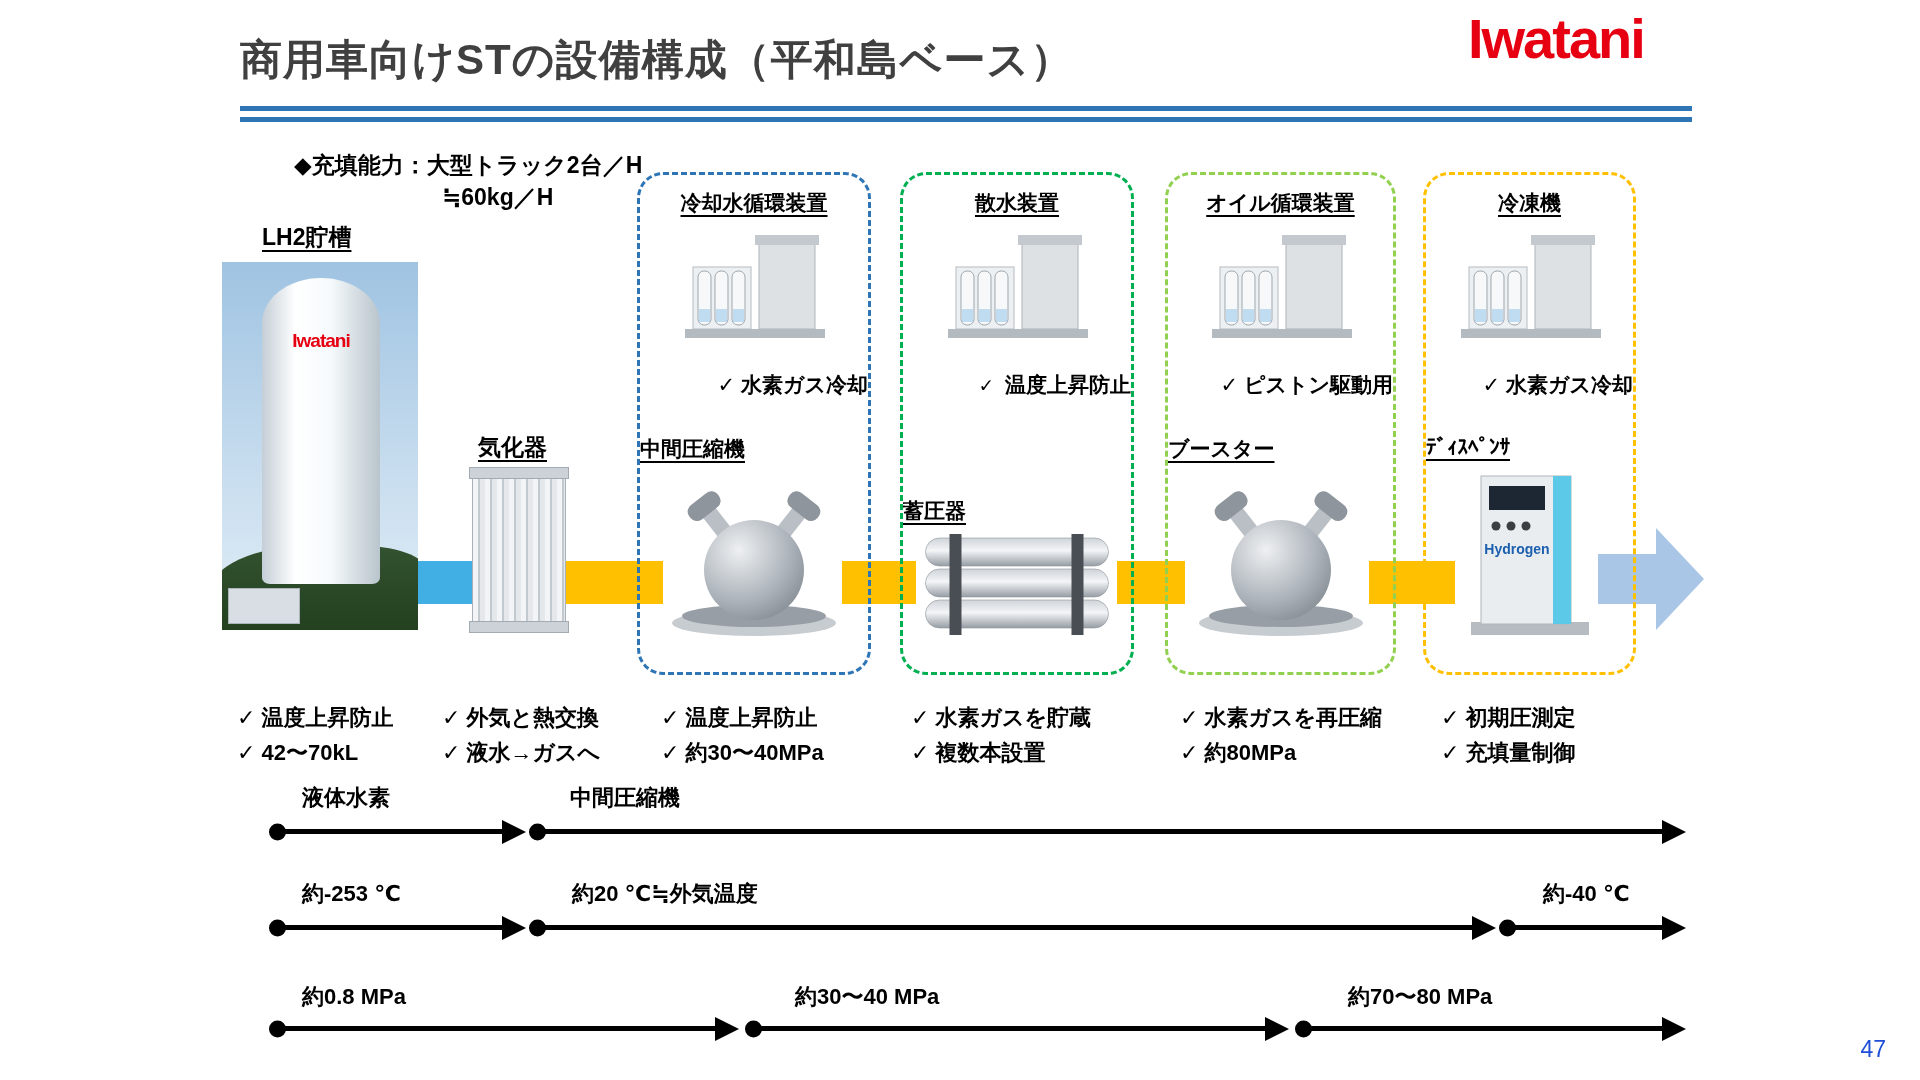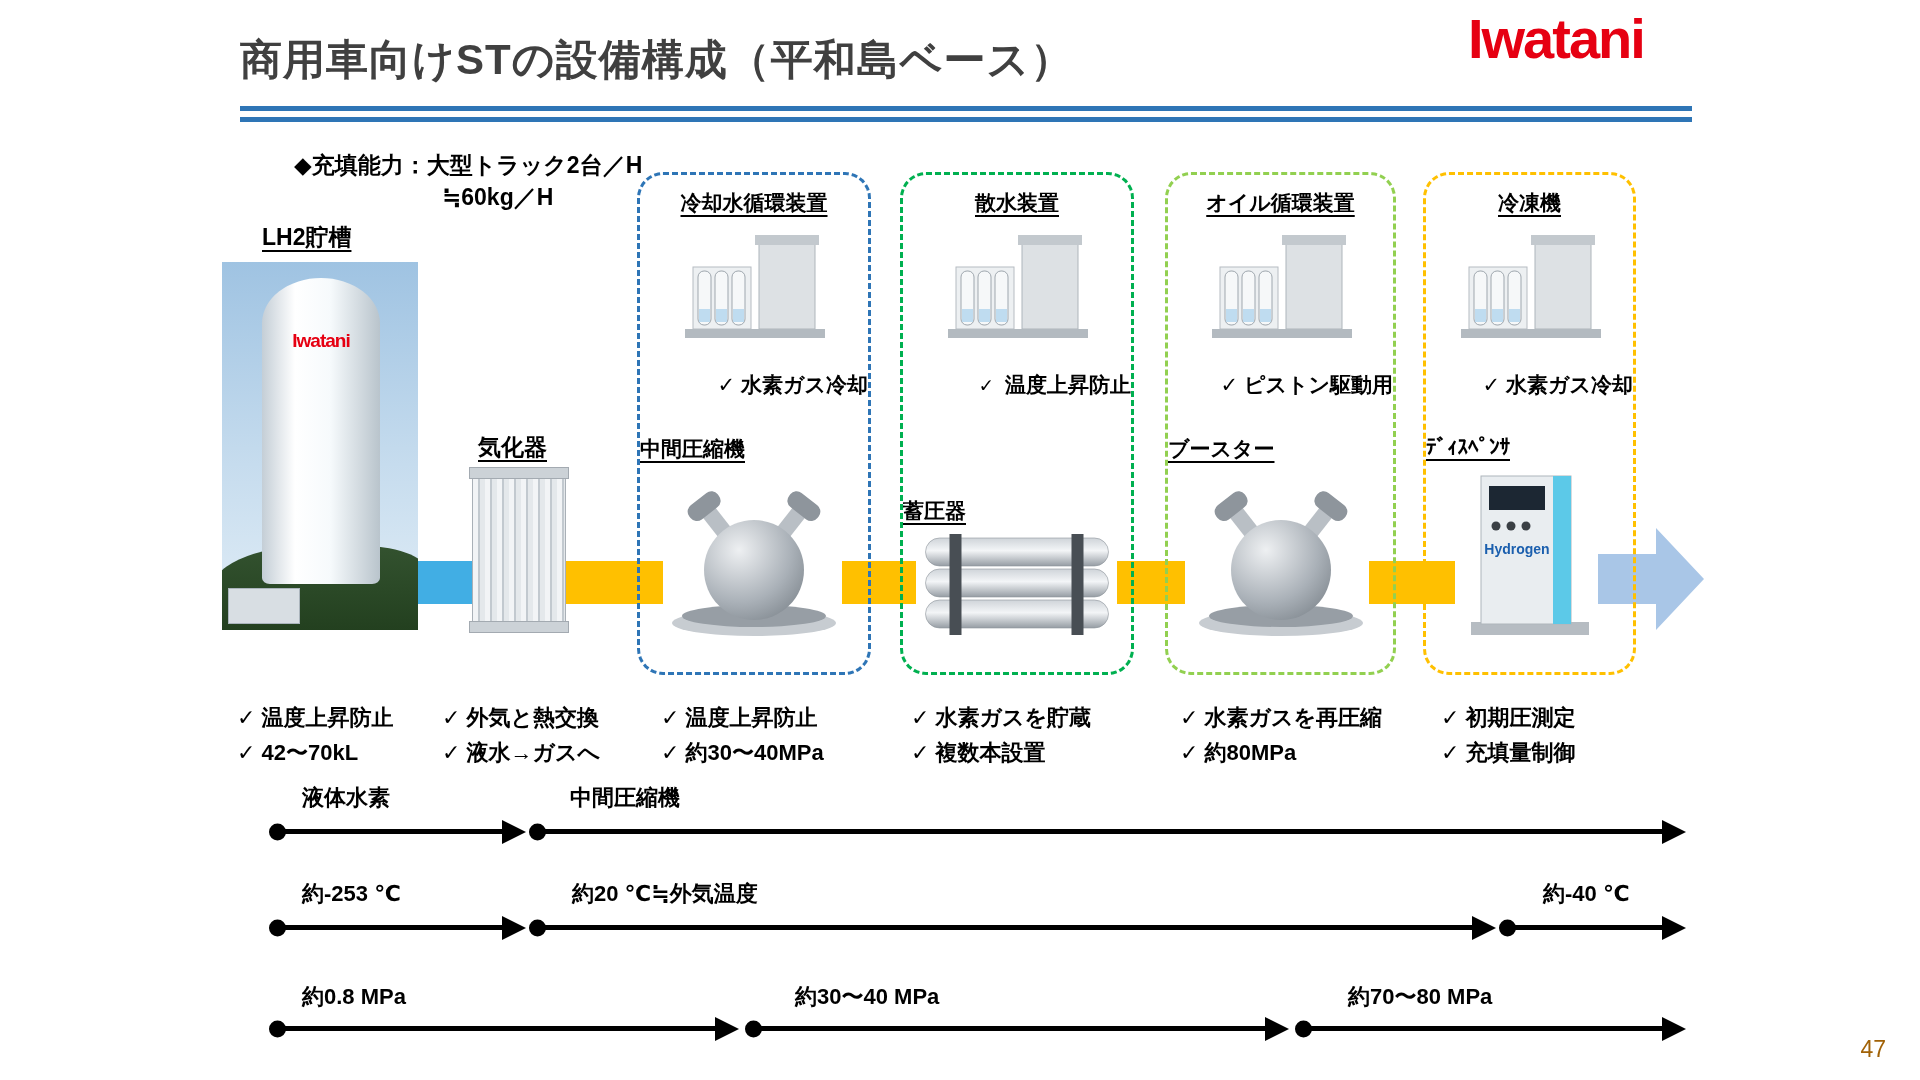--- a/index.html
+++ b/index.html
@@ -59,21 +59,21 @@
   .nl { display:block; }
 
   
   .tl-label { position:absolute; font-size:22px; font-weight:bold; white-space:nowrap; }
   .tseg { position:absolute; height:5px; background:#000; }
   .tseg::before { content:""; position:absolute; left:-3px; top:50%; transform:translateY(-50%);
                   width:17px; height:17px; border-radius:50%; background:#000; }
   .tseg::after  { content:""; position:absolute; right:-6px; top:50%; transform:translateY(-50%);
                   width:0; height:0; border-top:12px solid transparent; border-bottom:12px solid transparent; border-left:24px solid #000; }
 
-  .page-num { position:absolute; right:34px; top:1036px; font-size:23px; color:#a16207; }
+  .page-num { position:absolute; right:34px; top:1036px; font-size:23px; color:#1d4ed8; }
 </style>
 </head>
 <body>
 
 <svg width="0" height="0" style="position:absolute" aria-hidden="true">
   <defs>
     <radialGradient id="sphGrad" cx="0.35" cy="0.3" r="0.95">
       <stop offset="0" stop-color="#eef0f2"></stop>
       <stop offset="0.55" stop-color="#aab1b8"></stop>
       <stop offset="1" stop-color="#6f777e"></stop>

